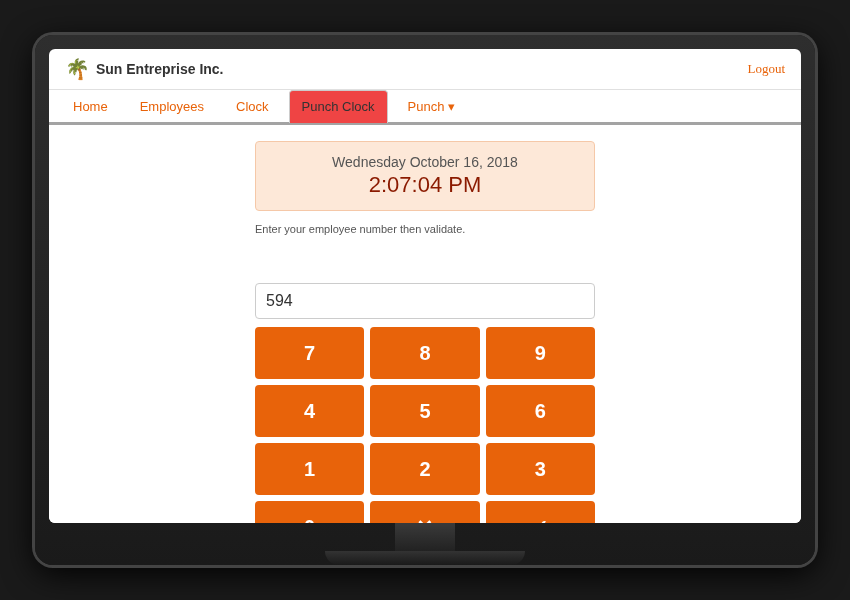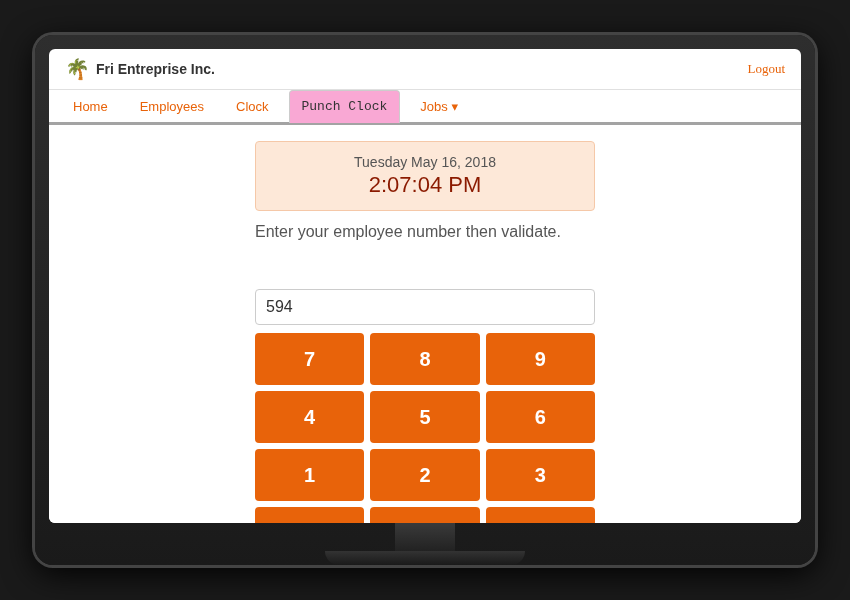--- a/index.html
+++ b/index.html
@@ -97,28 +97,27 @@
     .nav-item {
       padding: 8px 12px;
       font-size: 13px;
       color: #e8630a;
       cursor: pointer;
       border: none;
       background: none;
     }
 
     .nav-item.active {
-      background: #f9a8d4;
+      background: #ef4444;
       border: 1px solid #ccc;
       border-bottom: none;
       border-radius: 4px 4px 0 0;
       color: #333;
       margin-bottom: -1px;
       padding-bottom: 9px;
-      font-family: Liberation Mono, monospace;
     }
 
     .nav-item-more {
       display: flex;
       align-items: center;
       gap: 3px;
     }
 
     
     .main-content {
@@ -149,21 +148,21 @@
 
     .clock-time {
       font-size: 22px;
       font-weight: normal;
       color: #8b1a00;
       margin-top: 2px;
     }
 
     
     .instruction {
-      font-size: 16px;
+      font-size: 11px;
       color: #555;
       width: 340px;
       margin-bottom: 8px;
     }
 
     
     .employee-input {
       width: 340px;
       height: 36px;
       border: 1px solid #ccc;
@@ -200,37 +199,37 @@
   </style>
 </head>
 <body>
 
 <div class="monitor-outer">
   <div class="monitor-screen">
 
     <div class="top-bar">
       <div class="logo-area">
         <span class="logo-icon">🌴</span>
-        <span class="logo-text">Fri Entreprise Inc.</span>
+        <span class="logo-text">Sun Entreprise Inc.</span>
       </div>
       <button class="logout-btn">Logout</button>
     </div>
 
     <div class="nav-bar">
       <button class="nav-item">Home</button>
       <button class="nav-item">Employees</button>
       <button class="nav-item">Clock</button>
       <button class="nav-item active">Punch Clock</button>
-      <button class="nav-item nav-item-more">Jobs ▾</button>
+      <button class="nav-item nav-item-more">Punch ▾</button>
     </div>
 
     <div class="main-content">
 
       <div class="clock-display">
-        <div class="clock-date">Tuesday May 16, 2018</div>
+        <div class="clock-date">Wednesday October 16, 2018</div>
         <div class="clock-time">2:07:04 PM</div>
       </div>
 
       <div class="instruction">Enter your employee number then validate.</div>
 
       <input class="employee-input" type="text" value="594" style="">
 
       <div class="keypad">
 
         <button class="key-btn">7</button>

